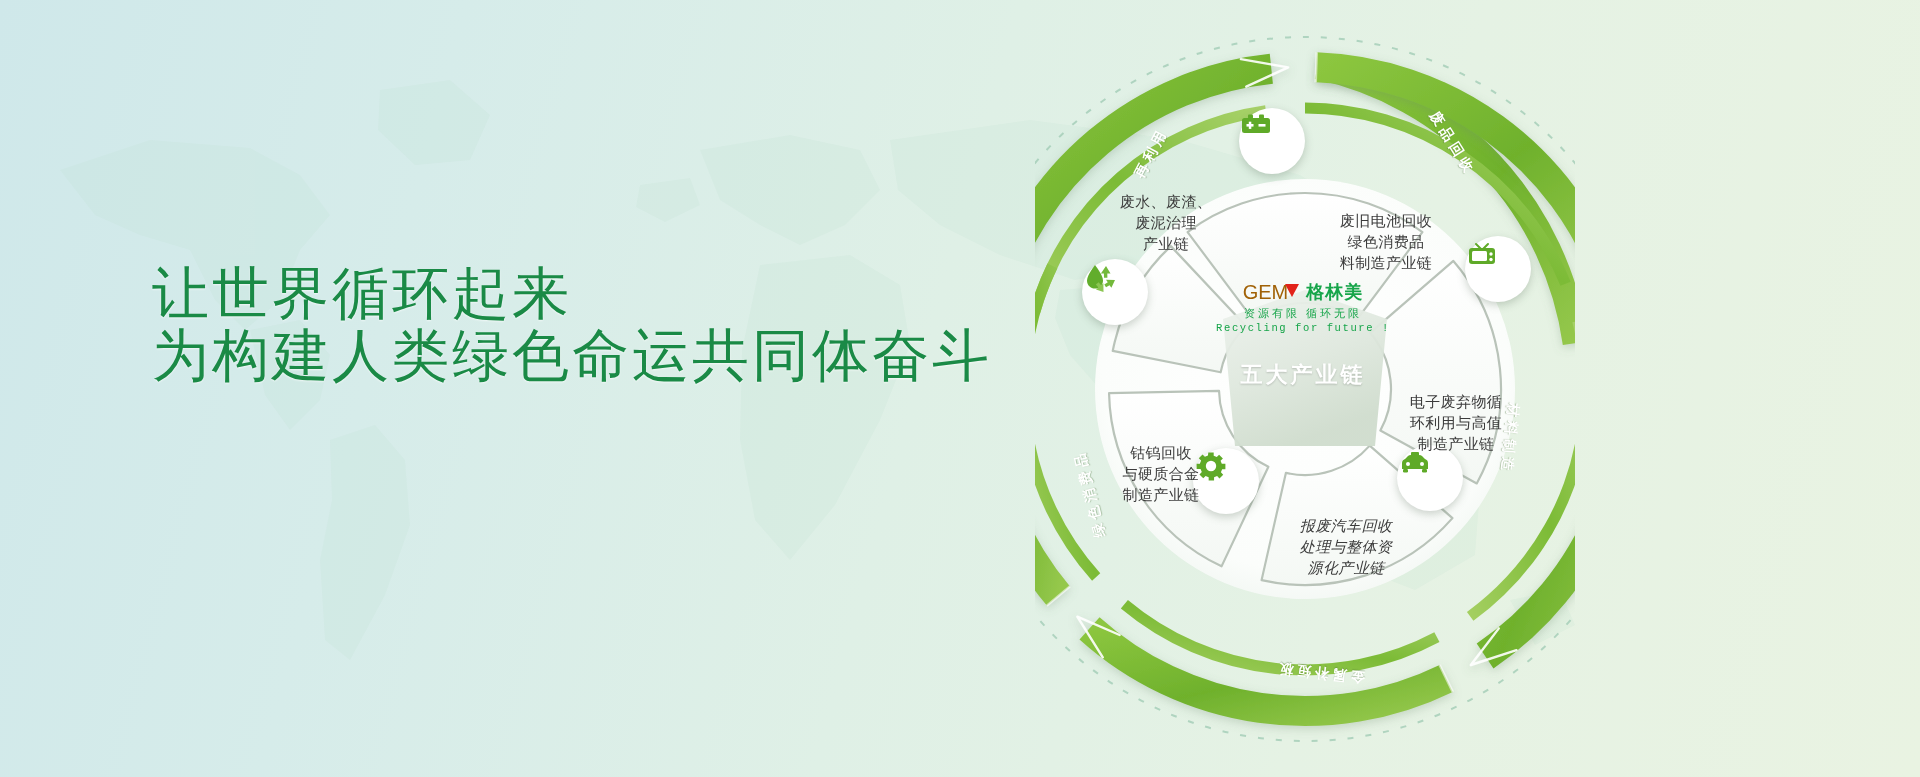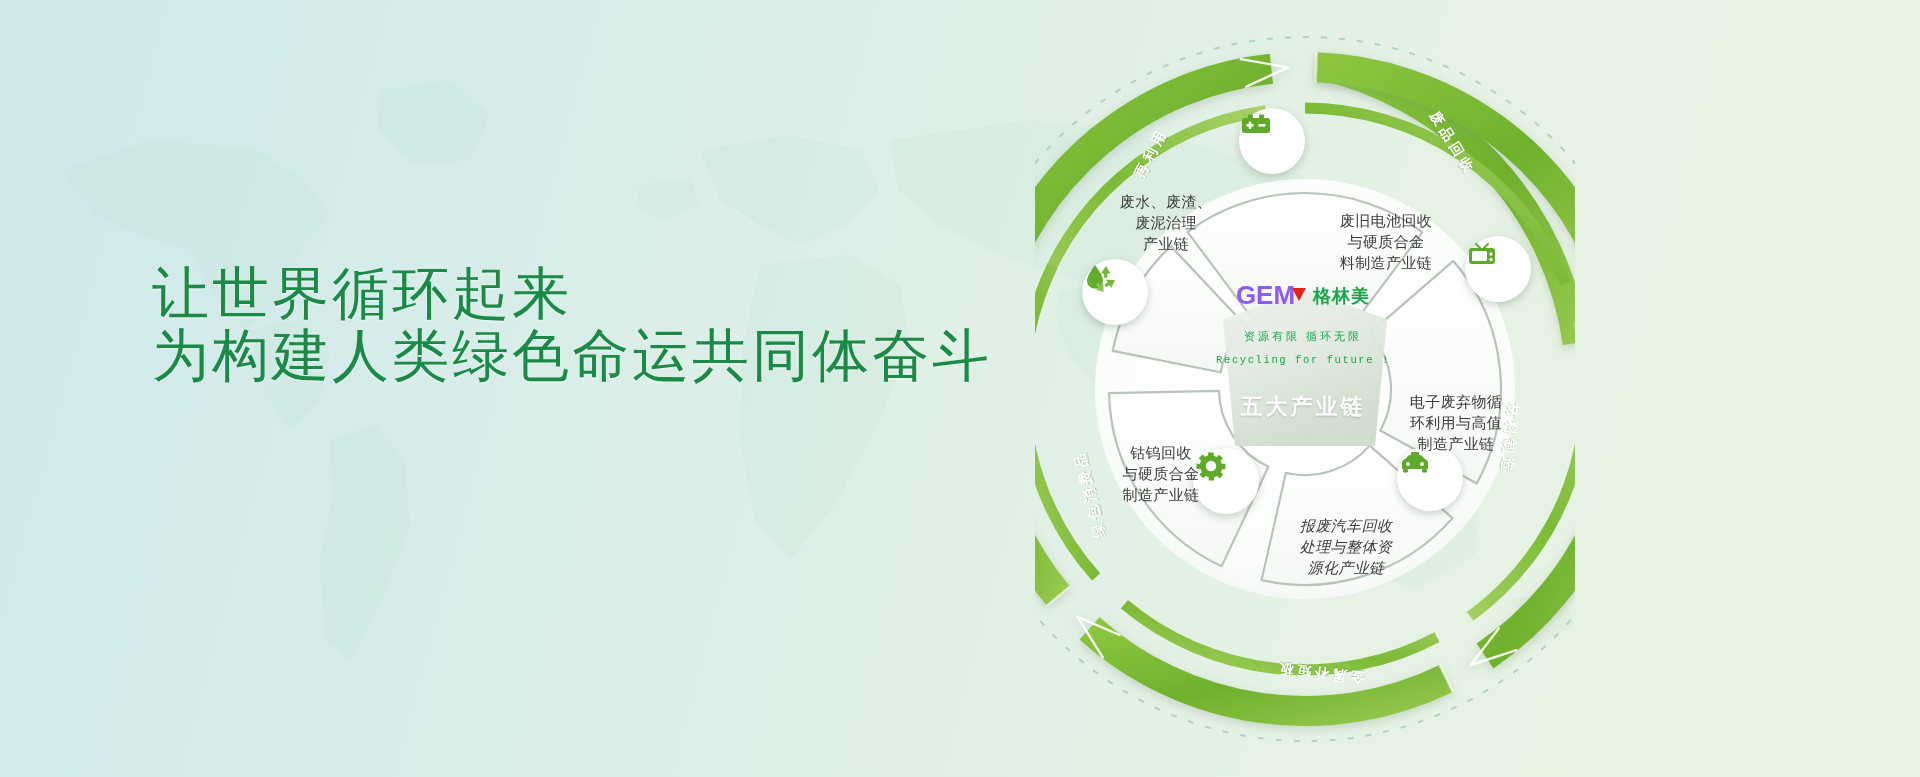--- a/index.html
+++ b/index.html
@@ -35,22 +35,22 @@
 
   
   .seg-label {
     position:absolute; color:#3b3b3b; font-size:15px; line-height:21px;
     text-align:center; white-space:pre-line; letter-spacing:.4px;
   }
 
   
   #centre { position:absolute; left:143px; top:272px; width:250px; text-align:center; }
   #gem-word { font-size:11px; color:#17a54a; letter-spacing:1px; }
-  #centre .cn-slogan { font-size:11px; color:#17a54a; letter-spacing:3px; margin-top:18px; }
-  #centre .en-slogan { font-size:10.5px; color:#17a54a; letter-spacing:1.6px; margin-top:10px;
+  #centre .cn-slogan { font-size:11px; color:#17a54a; letter-spacing:3px; margin-top:2px; }
+  #centre .en-slogan { font-size:10.5px; color:#17a54a; letter-spacing:1.6px; margin-top:1px;
                        font-family:"Liberation Mono","DejaVu Sans Mono",monospace; }
   #five-chain {
     margin-top:26px; font-size:22px; color:#fff; font-weight:bold; letter-spacing:3px;
     text-shadow:0 1px 2px rgba(0,0,0,.18);
   }
 
   
   .ring-label {
     position:absolute; color:#fff; font-size:14px; font-weight:bold;
     letter-spacing:4px; white-space:nowrap;
@@ -221,42 +221,42 @@
   <div class="bubble" style="left:47px; top:251px; width:66px; height:66px;">
     <svg width="38" height="38" viewBox="0 0 38 38" xmlns="http://www.w3.org/2000/svg">
       <path d="M13 6 C13 6 5 16 5 21.5 C5 26.2 8.6 29.6 13 29.6 C17.4 29.6 21 26.2 21 21.5 C21 16 13 6 13 6 Z" fill="#62ad2c"></path>
       <path d="M24 7 l4.5 7.6 -3.2 0 0.1 4.1 -3.4 0 -0.1-4.1 -3 0 Z" fill="#73b93b"></path>
       <path d="M33 21 l-3.6 7.8 -1.9-2.6 -3.5 2.1 -1.7-2.9 3.5-2.1 -1.8-2.6 Z" fill="#73b93b"></path>
       <path d="M21.5 33 l-7.5-2.4 2.4-2.1 -2.5-3 2.7-2.2 2.5 3 2.3-2 Z" fill="#8bc552"></path>
     </svg>
   </div>
 
   <div class="seg-label" style="left:285px; top:202px; width:132px;">废旧电池回收
-与硬质合金
+绿色消费品
 料制造产业链</div>
 
   <div class="seg-label" style="left:355px; top:383px; width:132px;">电子废弃物循
 环利用与高值
 制造产业链</div>
 
   <div class="seg-label" style="left:245px; top:507px; width:132px;font-style:italic;">报废汽车回收
 处理与整体资
 源化产业链</div>
 
   <div class="seg-label" style="left:58px; top:434px; width:136px;">钴钨回收
 与硬质合金
 制造产业链</div>
 
   <div class="seg-label" style="left:62px; top:183px; width:138px;">废水、废渣、
 废泥治理
 产业链</div>
 
   <div id="centre">
     <div style="display:flex;align-items:center;justify-content:center;gap:6px;">
-      <span id="gem-word" style="font-size:26px;font-weight:bold;color:#8b5cf6;letter-spacing:0;">GEM</span>
+      <span id="gem-word" style="font-size:20px;font-weight:normal;color:#a16207;letter-spacing:0;">GEM</span>
       <span style="display:inline-block;width:0;height:0;border-left:7px solid transparent;border-right:7px solid transparent;border-top:13px solid #e2231a;margin:0 1px 3px -9px;"></span>
       <span style="font-size:18px;font-weight:bold;color:#17a54a;letter-spacing:1px;">格林美</span>
     </div>
     <div class="cn-slogan">资源有限 循环无限</div>
     <div class="en-slogan">Recycling for future !</div>
     <div id="five-chain">五大产业链</div>
   </div>
 
   <div class="ring-label" style="left:398px; top:96px; transform:rotate(58deg); transform-origin:left center;">废品回收</div>
 

